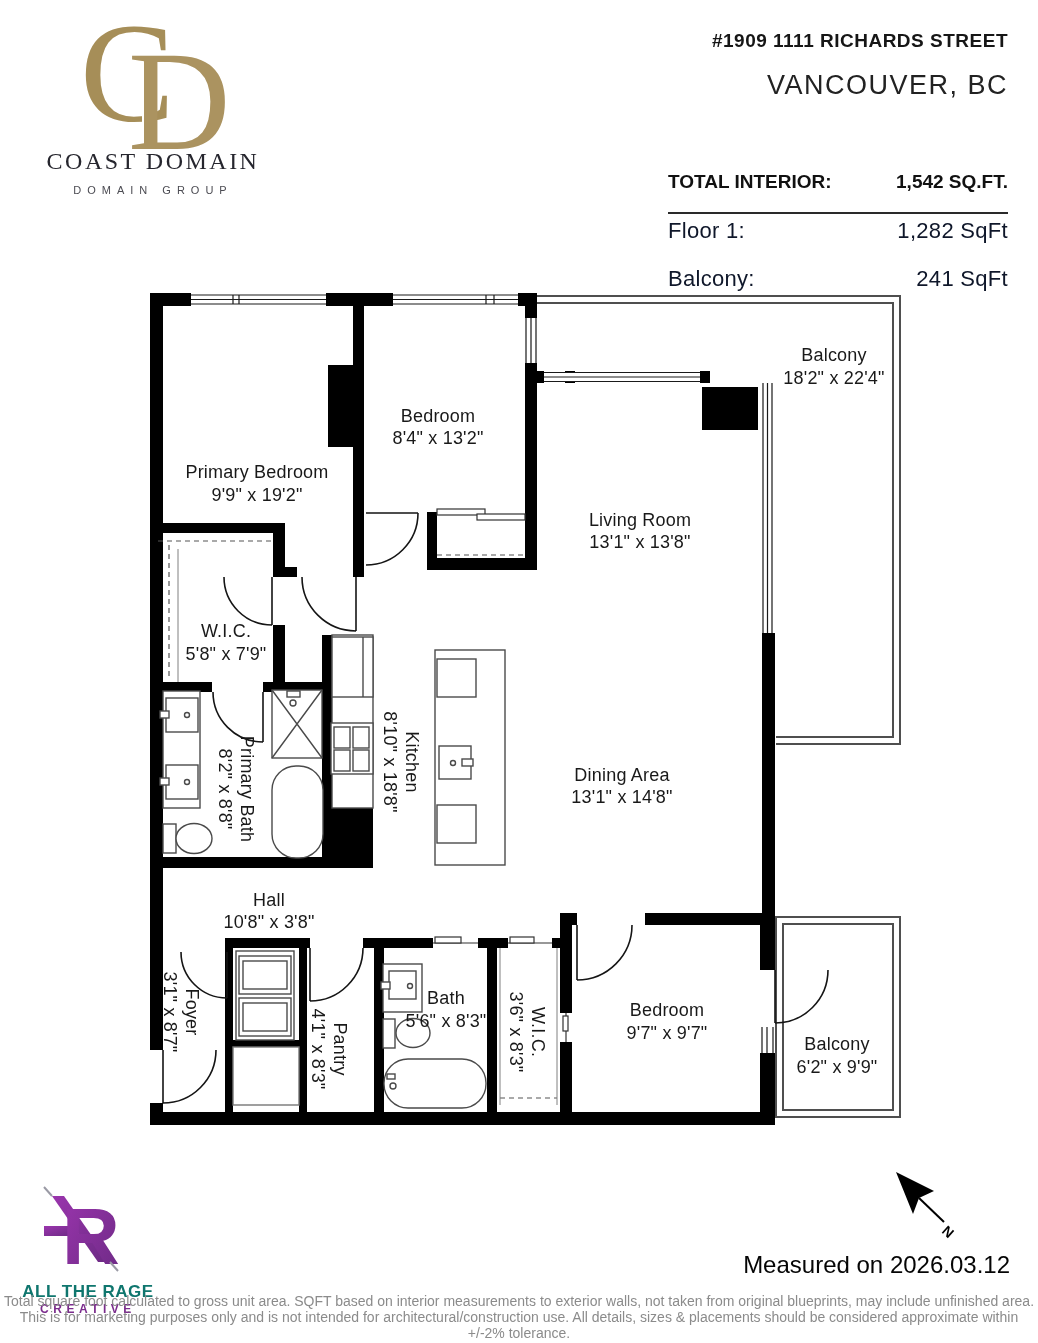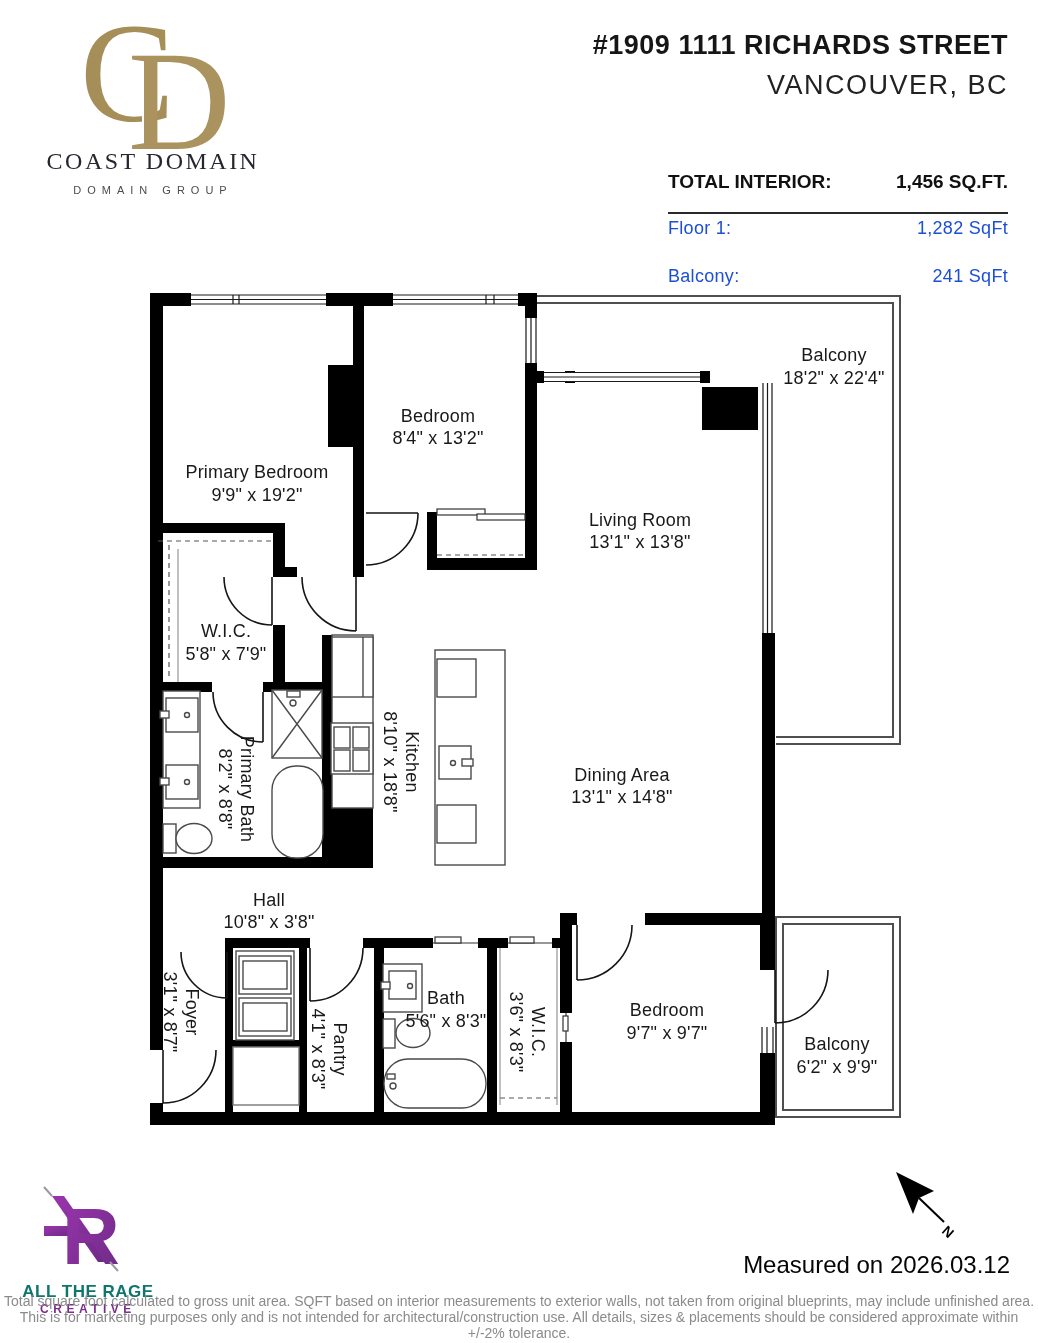--- a/index.html
+++ b/index.html
@@ -4,25 +4,25 @@
 <style>
   html,body{margin:0;padding:0;background:#ffffff;}
   body{width:1038px;height:1343px;position:relative;font-family:"Liberation Sans",sans-serif;color:#1a1a1a;overflow:hidden;}
   .abs{position:absolute;}
   
   .cd-mono{font-family:"Liberation Serif",serif;font-weight:400;color:#a68e58;font-size:142px;line-height:1;position:absolute;}
   .cd-d{color:#ab9360;text-shadow:-2px -2px 0 #fff,-2px 2px 0 #fff;}
   .cd-name{position:absolute;left:38px;top:148px;width:230px;text-align:center;font-family:"Liberation Serif",serif;font-size:24px;letter-spacing:2.5px;color:#26262e;}
   .cd-sub{position:absolute;left:38px;top:184px;width:230px;text-align:center;font-size:11px;letter-spacing:6px;color:#4b4b52;}
   
-  .addr1{position:absolute;right:30px;top:30px;font-size:27px;font-weight:700;letter-spacing:.5px;color:#161616;text-align:right;}
+  .addr1{position:absolute;right:30px;top:30px;font-size:19px;font-weight:700;letter-spacing:.5px;color:#161616;text-align:right;}
   .addr2{position:absolute;right:30px;top:70px;font-size:27px;font-weight:300;letter-spacing:1.5px;color:#222;text-align:center;}
   .statrow{position:absolute;left:668px;width:340px;display:flex;justify-content:space-between;margin-top:40px;}
   .stat-bold{font-size:19px;font-weight:700;color:#111;}
-  .stat-reg{font-size:18px;font-weight:400;color:#1d4ed8;letter-spacing:.3px;}
+  .stat-reg{font-size:22px;font-weight:400;color:#0f172a;letter-spacing:.3px;}
   .statline{position:absolute;left:668px;width:340px;border-top:2px solid #2a2a2a;height:0;}
   
   svg text{font-family:"Liberation Sans",sans-serif;}
   .rm{font-size:18px;font-weight:500;fill:#191919;letter-spacing:.2px;}
   
   .atr-name{position:absolute;left:22px;top:1282px;width:132px;text-align:center;font-size:17px;font-weight:600;letter-spacing:.5px;color:#0f766e;}
   .atr-sub{position:absolute;left:22px;top:1302px;width:132px;text-align:center;font-size:12px;font-weight:600;letter-spacing:4.5px;color:#7b2c8d;}
   .measured{position:absolute;right:28px;top:1251px;font-size:24px;color:#050505;}
   .disc{position:absolute;left:0;width:1038px;text-align:center;font-size:14px;color:#8b8b8b;}
 </style>
@@ -34,21 +34,21 @@
   <span class="cd-mono cd-d abs" style="left:128px;top:30px;">D</span>
   <div class="cd-name">COAST DOMAIN</div>
   <div class="cd-sub">DOMAIN GROUP</div>
 </div>
 
 <div class="addr1">#1909 1111 RICHARDS STREET</div>
 <div class="addr2">VANCOUVER, BC</div>
 
 <div class="statrow" style="top:131px;">
   <span class="stat-bold">TOTAL INTERIOR:</span>
-  <span class="stat-bold">1,456 SQ.FT.</span>
+  <span class="stat-bold">1,542 SQ.FT.</span>
 </div>
 <div class="statrow" style="top:178px;">
   <span class="stat-reg">Floor 1:</span>
   <span class="stat-reg">1,282 SqFt</span>
 </div>
 <div class="statline" style="top:212px;"></div>
 <div class="statrow" style="top:226px;">
   <span class="stat-reg">Balcony:</span>
   <span class="stat-reg">241 SqFt</span>
 </div>

